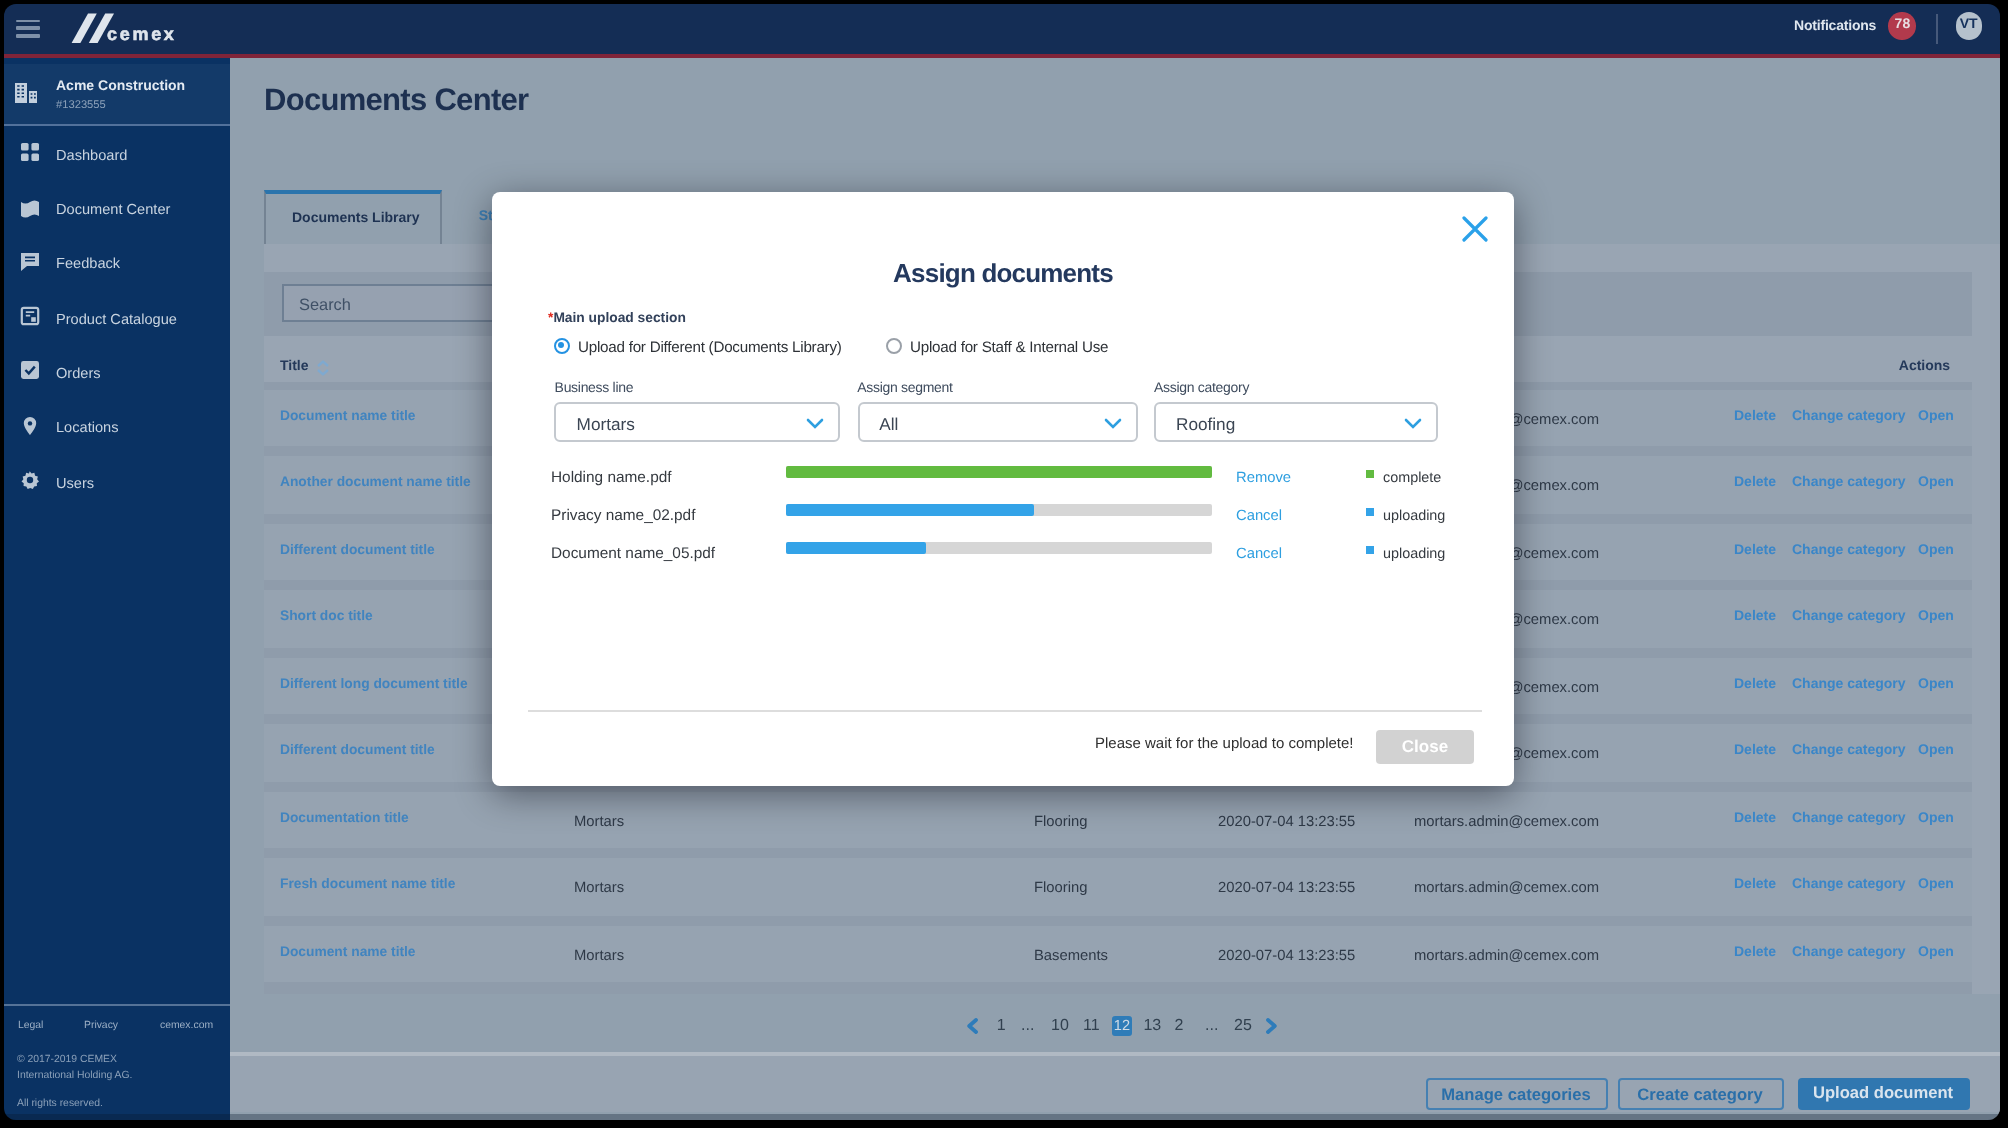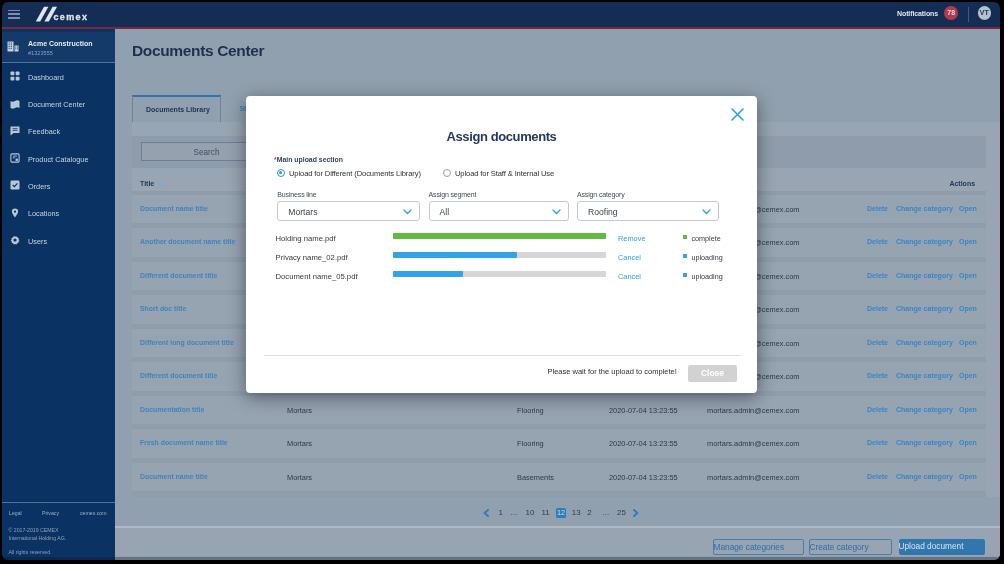--- a/index.html
+++ b/index.html
@@ -37,21 +37,21 @@
   #main { left:115px; top:28.9px; width:889px; height:535px; background:#91a0ae; }
   #h1 { left:132px; top:43px; font-size:15.5px; font-weight:bold; letter-spacing:-0.35px; color:#1d3050; line-height:15.5px; }
   #h2 { left:132px; top:63px; font-size:12px; font-weight:bold; letter-spacing:-0.12px; color:#1d3050; line-height:12px; }
   #tab1 { left:132px; top:95px; width:88.7px; height:27px; border-top:2.5px solid #2b74ac; border-left:1px solid rgba(50,65,85,0.3); border-right:1px solid rgba(50,65,85,0.3); }
   #tab1 span { position:absolute; left:13px; top:9px; font-size:7px; font-weight:bold; color:#1e3252; }
   #tab2 { left:220.7px; top:95px; width:90px; height:27px; }
   #tab2 span { position:absolute; left:18.7px; top:9.5px; font-size:7px; font-weight:bold; color:#3d7fb4; }
   #panel { left:132px; top:122px; width:868px; height:375px; background:#99a5b3; }
   #toolbar { left:132px; top:135.5px; width:854px; height:32.5px; background:#8f9cab; }
   #search { left:140.5px; top:142px; width:107px; height:19px; background:#96a1b0; border:1px solid #6e7f93; }
-  #search span { position:absolute; left:8px; top:4.8px; font-size:8.2px; color:#3f5066;margin-left:44px; }
+  #search span { position:absolute; left:8px; top:4.8px; font-size:8.2px; color:#3f5066; }
   #rowsbg { left:132px; top:190.5px; width:854px; height:306px; background:#8f9cab; }
   #thead-title { left:140px; top:180px; font-size:7px; font-weight:bold; color:#24395a; }
   #thead-actions { left:949.4px; top:180px; font-size:7px; font-weight:bold; color:#24395a; }
   #sorticon { left:157.5px; top:180.3px; }
 
   .row { position:absolute; left:132px; width:854px; height:28.5px; background:#96a3b1; }
   .row span { position:absolute; top:10.2px; font-size:7.4px; color:#2e3947; white-space:nowrap; }
   .row .title { left:8px; top:10px; font-size:6.9px; font-weight:bold; color:#4184bf; }
   .row .bl { left:155px; }
   .row .cat { left:385px; }
@@ -61,21 +61,21 @@
   .row .del { left:735px; }
   .row .chg { left:764px; }
   .row .open { left:827px; }
 
   
   .pg { position:absolute; top:508.3px; font-size:8px; color:#31404f; white-space:nowrap; }
   #pgactive { top:507.5px; width:10.6px; height:10.6px; background:#2f7cb8; color:#cfdbe6; text-align:center; line-height:10.6px; border-radius:1.5px; font-size:7.3px; }
 
   #footdiv { left:115px; top:526.4px; width:889px; height:1.2px; background:#b0b9c3; }
   #footbar { left:115px; top:527.6px; width:889px; height:28.4px; background:#98a4b2; }
-  .btn { position:absolute; top:539px; height:16px; border-radius:2px; font-size:8.3px; font-weight:normal; text-align:left; line-height:15px; }
+  .btn { position:absolute; top:539px; height:16px; border-radius:2px; font-size:8.3px; font-weight:bold; text-align:center; line-height:15px; }
   .btn.outline { border:1px solid #4580b2; color:#2a6fa9; background:transparent; }
   #btn-manage { left:712.5px; width:91px; }
   #btn-create { left:808.5px; width:83px; }
   #btn-upload { left:898.5px; width:86px; background:#3077b0; color:#d9e4ee; }
   #winshadow { left:0; top:556.5px; width:1004px; height:3.5px; background:rgba(10,25,45,0.32); }
 
   
   #modal { position:absolute; left:246px; top:96px; width:511px; height:297px; background:#fff; border-radius:4px; box-shadow:0 4px 18px rgba(0,0,10,0.45); }
   #mclose { position:absolute; left:485px; top:12px; width:13px; height:13px; }
   #mtitle { position:absolute; left:0; top:33px; width:100%; text-align:center; font-size:13px; font-weight:bold; letter-spacing:-0.4px; color:#24395e; }

